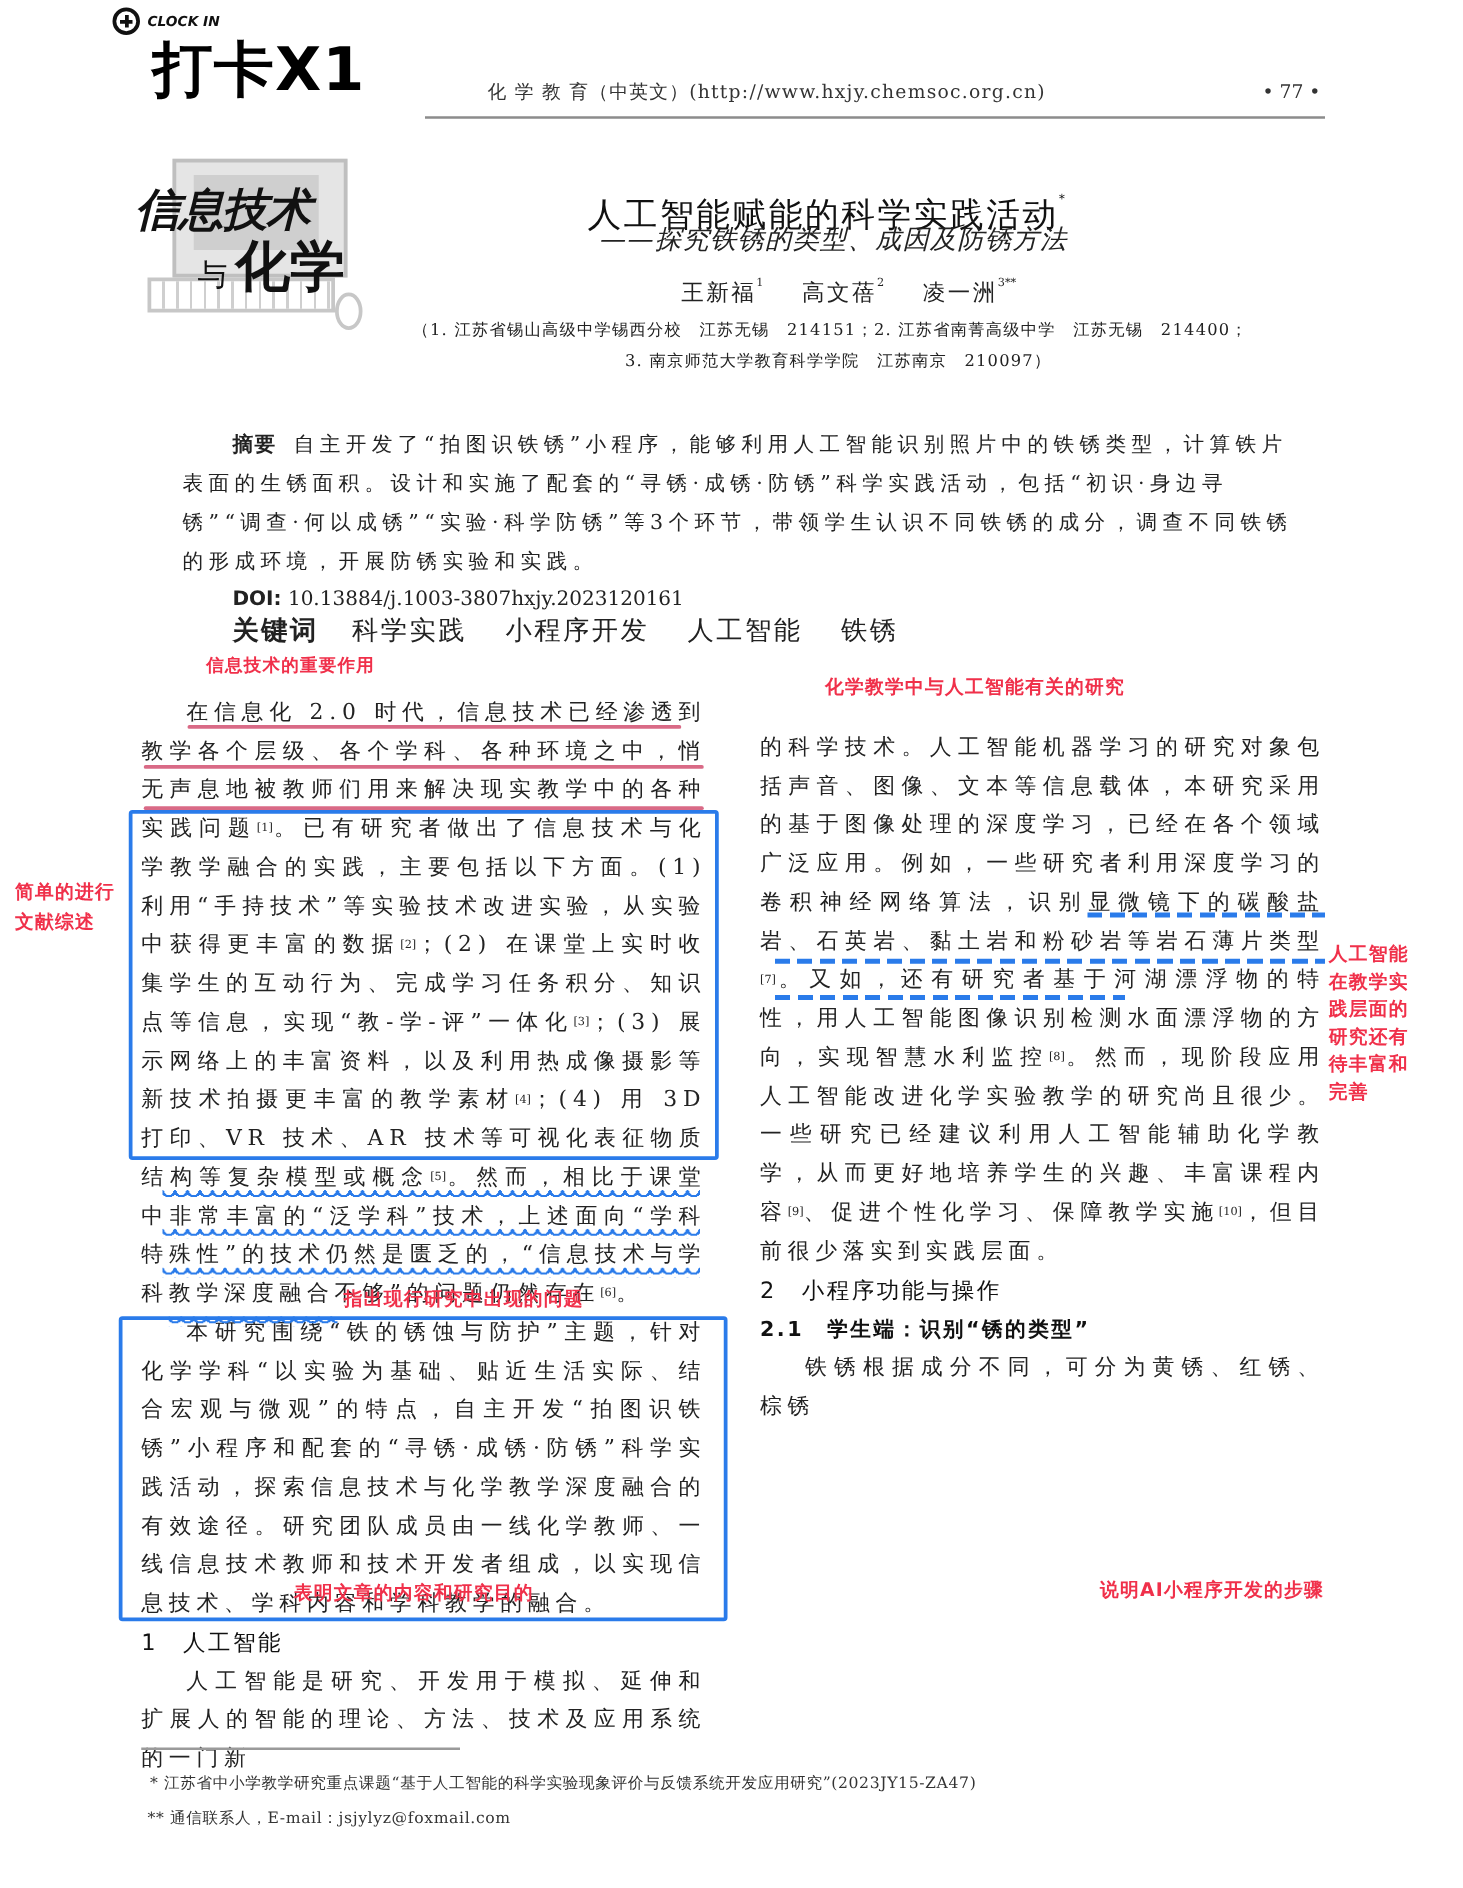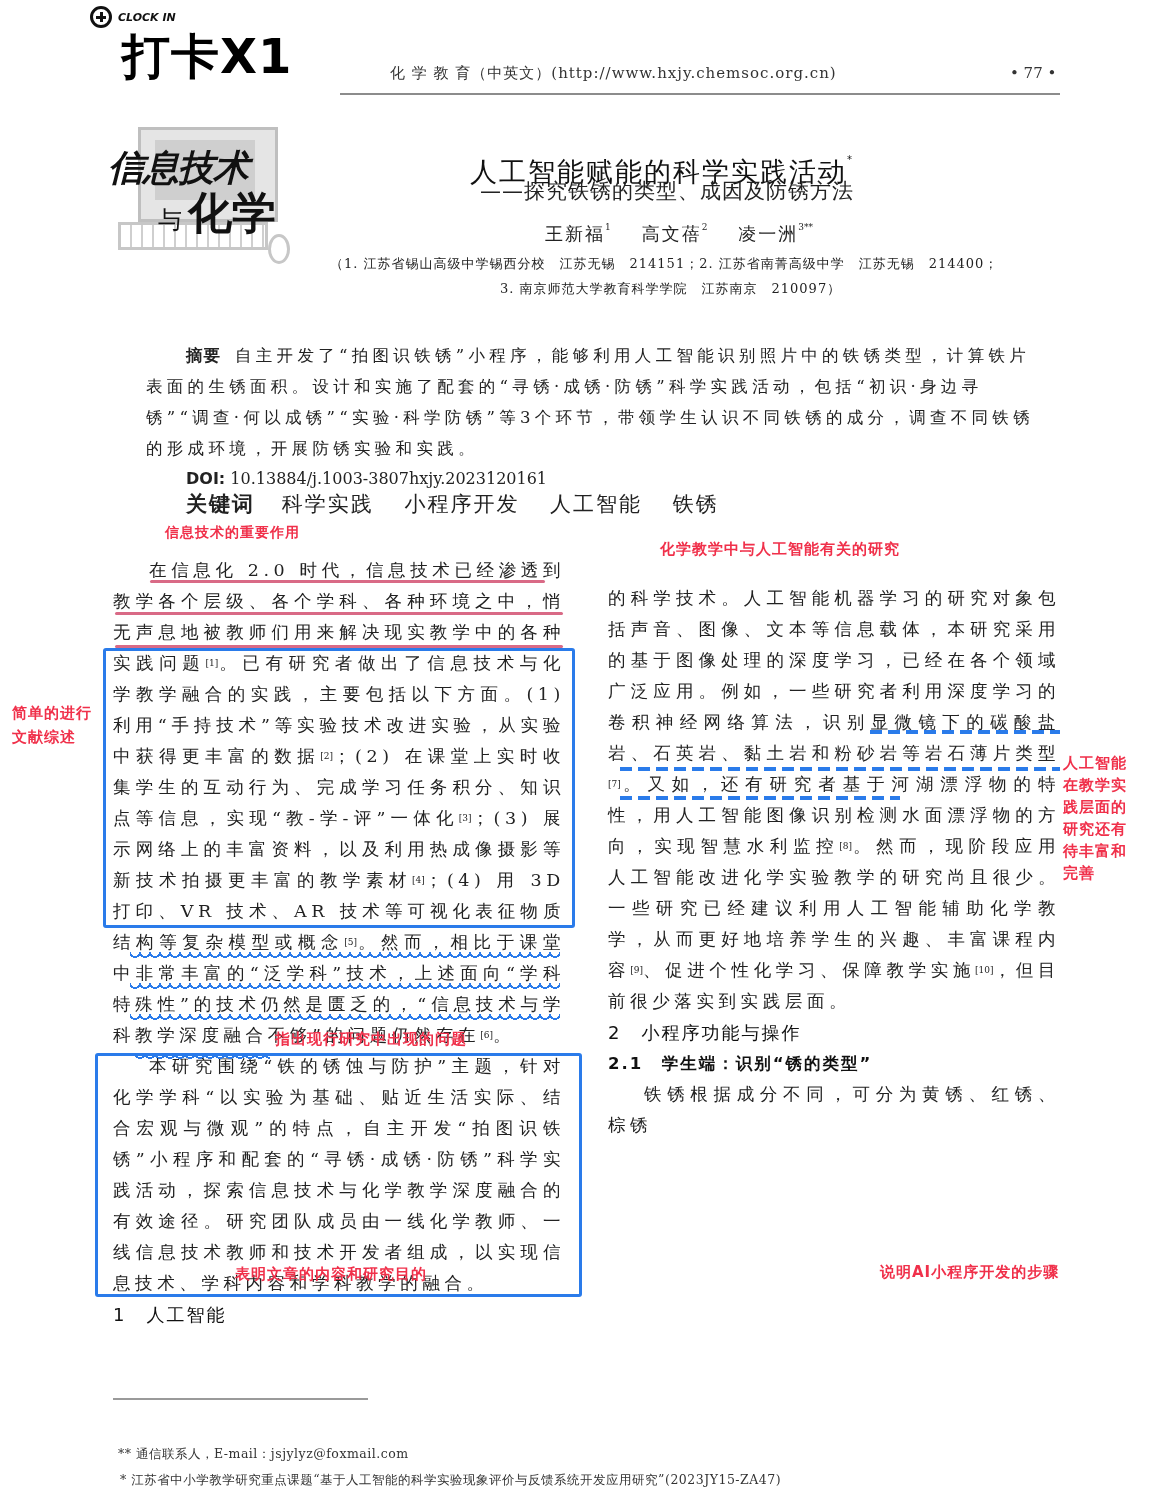--- a/index.html
+++ b/index.html
@@ -35,21 +35,21 @@
                 border-radius:50%; box-sizing:border-box; }
   .logo-t1 { left:0; top:22px; font-size:36px; font-style:italic; font-weight:bold; color:#111;
              font-family:"DejaVu Serif", serif; letter-spacing:-1px; }
   .logo-t2 { left:50px; top:62px; font-size:44px; font-weight:bold; color:#111;
              font-family:"DejaVu Serif", serif; }
   .logo-t2 small { font-size:24px; font-weight:normal; margin-right:6px; }
 
   
   .title { left:470px; top:135px; font-size:27px; font-family:"DejaVu Sans", sans-serif; letter-spacing:2px; color:#111;margin-top:19px; }
   .title sup { font-size:10px; vertical-align:top; }
-  .subtitle { left:480px; top:177px; font-size:21px; font-family:"DejaVu Sans", sans-serif; letter-spacing:1px; color:#222; }
+  .subtitle { left:480px; top:177px; font-size:21px; font-family:"DejaVu Sans", sans-serif; letter-spacing:1px; color:#222;font-style:italic; }
   .authors { left:545px; top:222px; font-size:18px; letter-spacing:2px; color:#222; }
   .authors sup { font-size:9px; vertical-align:top; letter-spacing:0; }
   .affil1 { left:330px; top:255px; font-size:13px; color:#222; letter-spacing:1px; }
   .affil2 { left:500px; top:280px; font-size:13px; color:#222; letter-spacing:1px; }
 
   
   .abstract { left:146px; top:340px; width:888px; font-size:16.5px; line-height:31px;
               letter-spacing:4.3px; color:#222; text-indent:40px; }
   .abstract b { font-family:"DejaVu Sans", sans-serif; letter-spacing:1px; margin-right:14px; }
   .kw { left:186px; top:490px; font-size:21px; color:#222; letter-spacing:2px; }
@@ -94,21 +94,21 @@
   .wv-2 { left:130px; top:983px; width:430px; }
   .wv-3 { left:130px; top:1014px; width:430px; }
   .wv-4 { left:135px; top:1053px; width:135px; }
 
   .dash { height:4px; background:repeating-linear-gradient(90deg,#2a7bea 0 12px,transparent 12px 18px); }
   .ds-1 { left:870px; top:730px; width:190px; }
   .ds-2 { left:620px; top:767px; width:440px; }
   .ds-3 { left:620px; top:796px; width:280px; }
 
   .foot-rule { left:113px; top:1398px; width:255px; height:2px; background:#9a9a9a; }
-  .fn1 { left:120px; top:1472px; font-size:12.5px; color:#333; letter-spacing:0.5px; }
+  .fn1 { left:120px; top:1418px; font-size:12.5px; color:#333; letter-spacing:0.5px; }
   .fn2 { left:118px; top:1446px; font-size:12.5px; color:#333; letter-spacing:0.5px; }
 </style>
 </head>
 <body>
 
 <div class="abs clock">
   <span class="clock-circle"></span>
   <span class="clock-label">CLOCK IN</span>
 </div>
 <div class="abs punch">打卡X1</div>
@@ -144,20 +144,21 @@
   <span class="item">小程序开发</span>
   <span class="item">人工智能</span>
   <span class="item">铁锈</span>
 </div>
 <div class="abs doi"><b>DOI:</b> <span>10.13884/j.1003-3807hxjy.2023120161</span></div>
 
 <div class="abs col col-left">
   <p><span>在信息化 2.0 时代，信息技术已经渗透到教学各个层级、各个学科、各种环境之中，悄无声息地被教师们用来解决现实教学中的各种实践问题</span><sup>[1]</sup><span>。已有研究者做出了信息技术与化学教学融合的实践，主要包括以下方面。(1) 利用“手持技术”等实验技术改进实验，从实验中获得更丰富的数据</span><sup>[2]</sup><span>；(2) 在课堂上实时收集学生的互动行为、完成学习任务积分、知识点等信息，实现“教-学-评”一体化</span><sup>[3]</sup><span>；(3) 展示网络上的丰富资料，以及利用热成像摄影等新技术拍摄更丰富的教学素材</span><sup>[4]</sup><span>；(4) 用 3D 打印、VR 技术、AR 技术等可视化表征物质结构等复杂模型或概念</span><sup>[5]</sup><span>。然而，相比于课堂中非常丰富的“泛学科”技术，上述面向“学科特殊性”的技术仍然是匮乏的，“信息技术与学科教学深度融合不够”的问题仍然存在</span><sup>[6]</sup><span>。</span></p>
   <p>本研究围绕“铁的锈蚀与防护”主题，针对化学学科“以实验为基础、贴近生活实际、结合宏观与微观”的特点，自主开发“拍图识铁锈”小程序和配套的“寻锈·成锈·防锈”科学实践活动，探索信息技术与化学教学深度融合的有效途径。研究团队成员由一线化学教师、一线信息技术教师和技术开发者组成，以实现信息技术、学科内容和学科教学的融合。</p>
   <p class="noindent h1">1　人工智能</p>
+  <p>人工智能是研究、开发用于模拟、延伸和扩展人的智能的理论、方法、技术及应用系统的一门新</p>
 </div>
 
 <div class="abs col col-right">
   <p class="noindent"><span>的科学技术。人工智能机器学习的研究对象包括声音、图像、文本等信息载体，本研究采用的基于图像处理的深度学习，已经在各个领域广泛应用。例如，一些研究者利用深度学习的卷积神经网络算法，识别显微镜下的碳酸盐岩、石英岩、黏土岩和粉砂岩等岩石薄片类型</span><sup>[7]</sup><span>。又如，还有研究者基于河湖漂浮物的特性，用人工智能图像识别检测水面漂浮物的方向，实现智慧水利监控</span><sup>[8]</sup><span>。然而，现阶段应用人工智能改进化学实验教学的研究尚且很少。一些研究已经建议利用人工智能辅助化学教学，从而更好地培养学生的兴趣、丰富课程内容</span><sup>[9]</sup><span>、促进个性化学习、保障教学实施</span><sup>[10]</sup><span>，但目前很少落实到实践层面。</span></p>
   <p class="noindent h1">2　小程序功能与操作</p>
   <p class="noindent h2">2.1　学生端：识别“锈的类型”</p>
   <p>铁锈根据成分不同，可分为黄锈、红锈、棕锈</p>
 </div>
 
 <div class="abs uline ul-1"></div>

